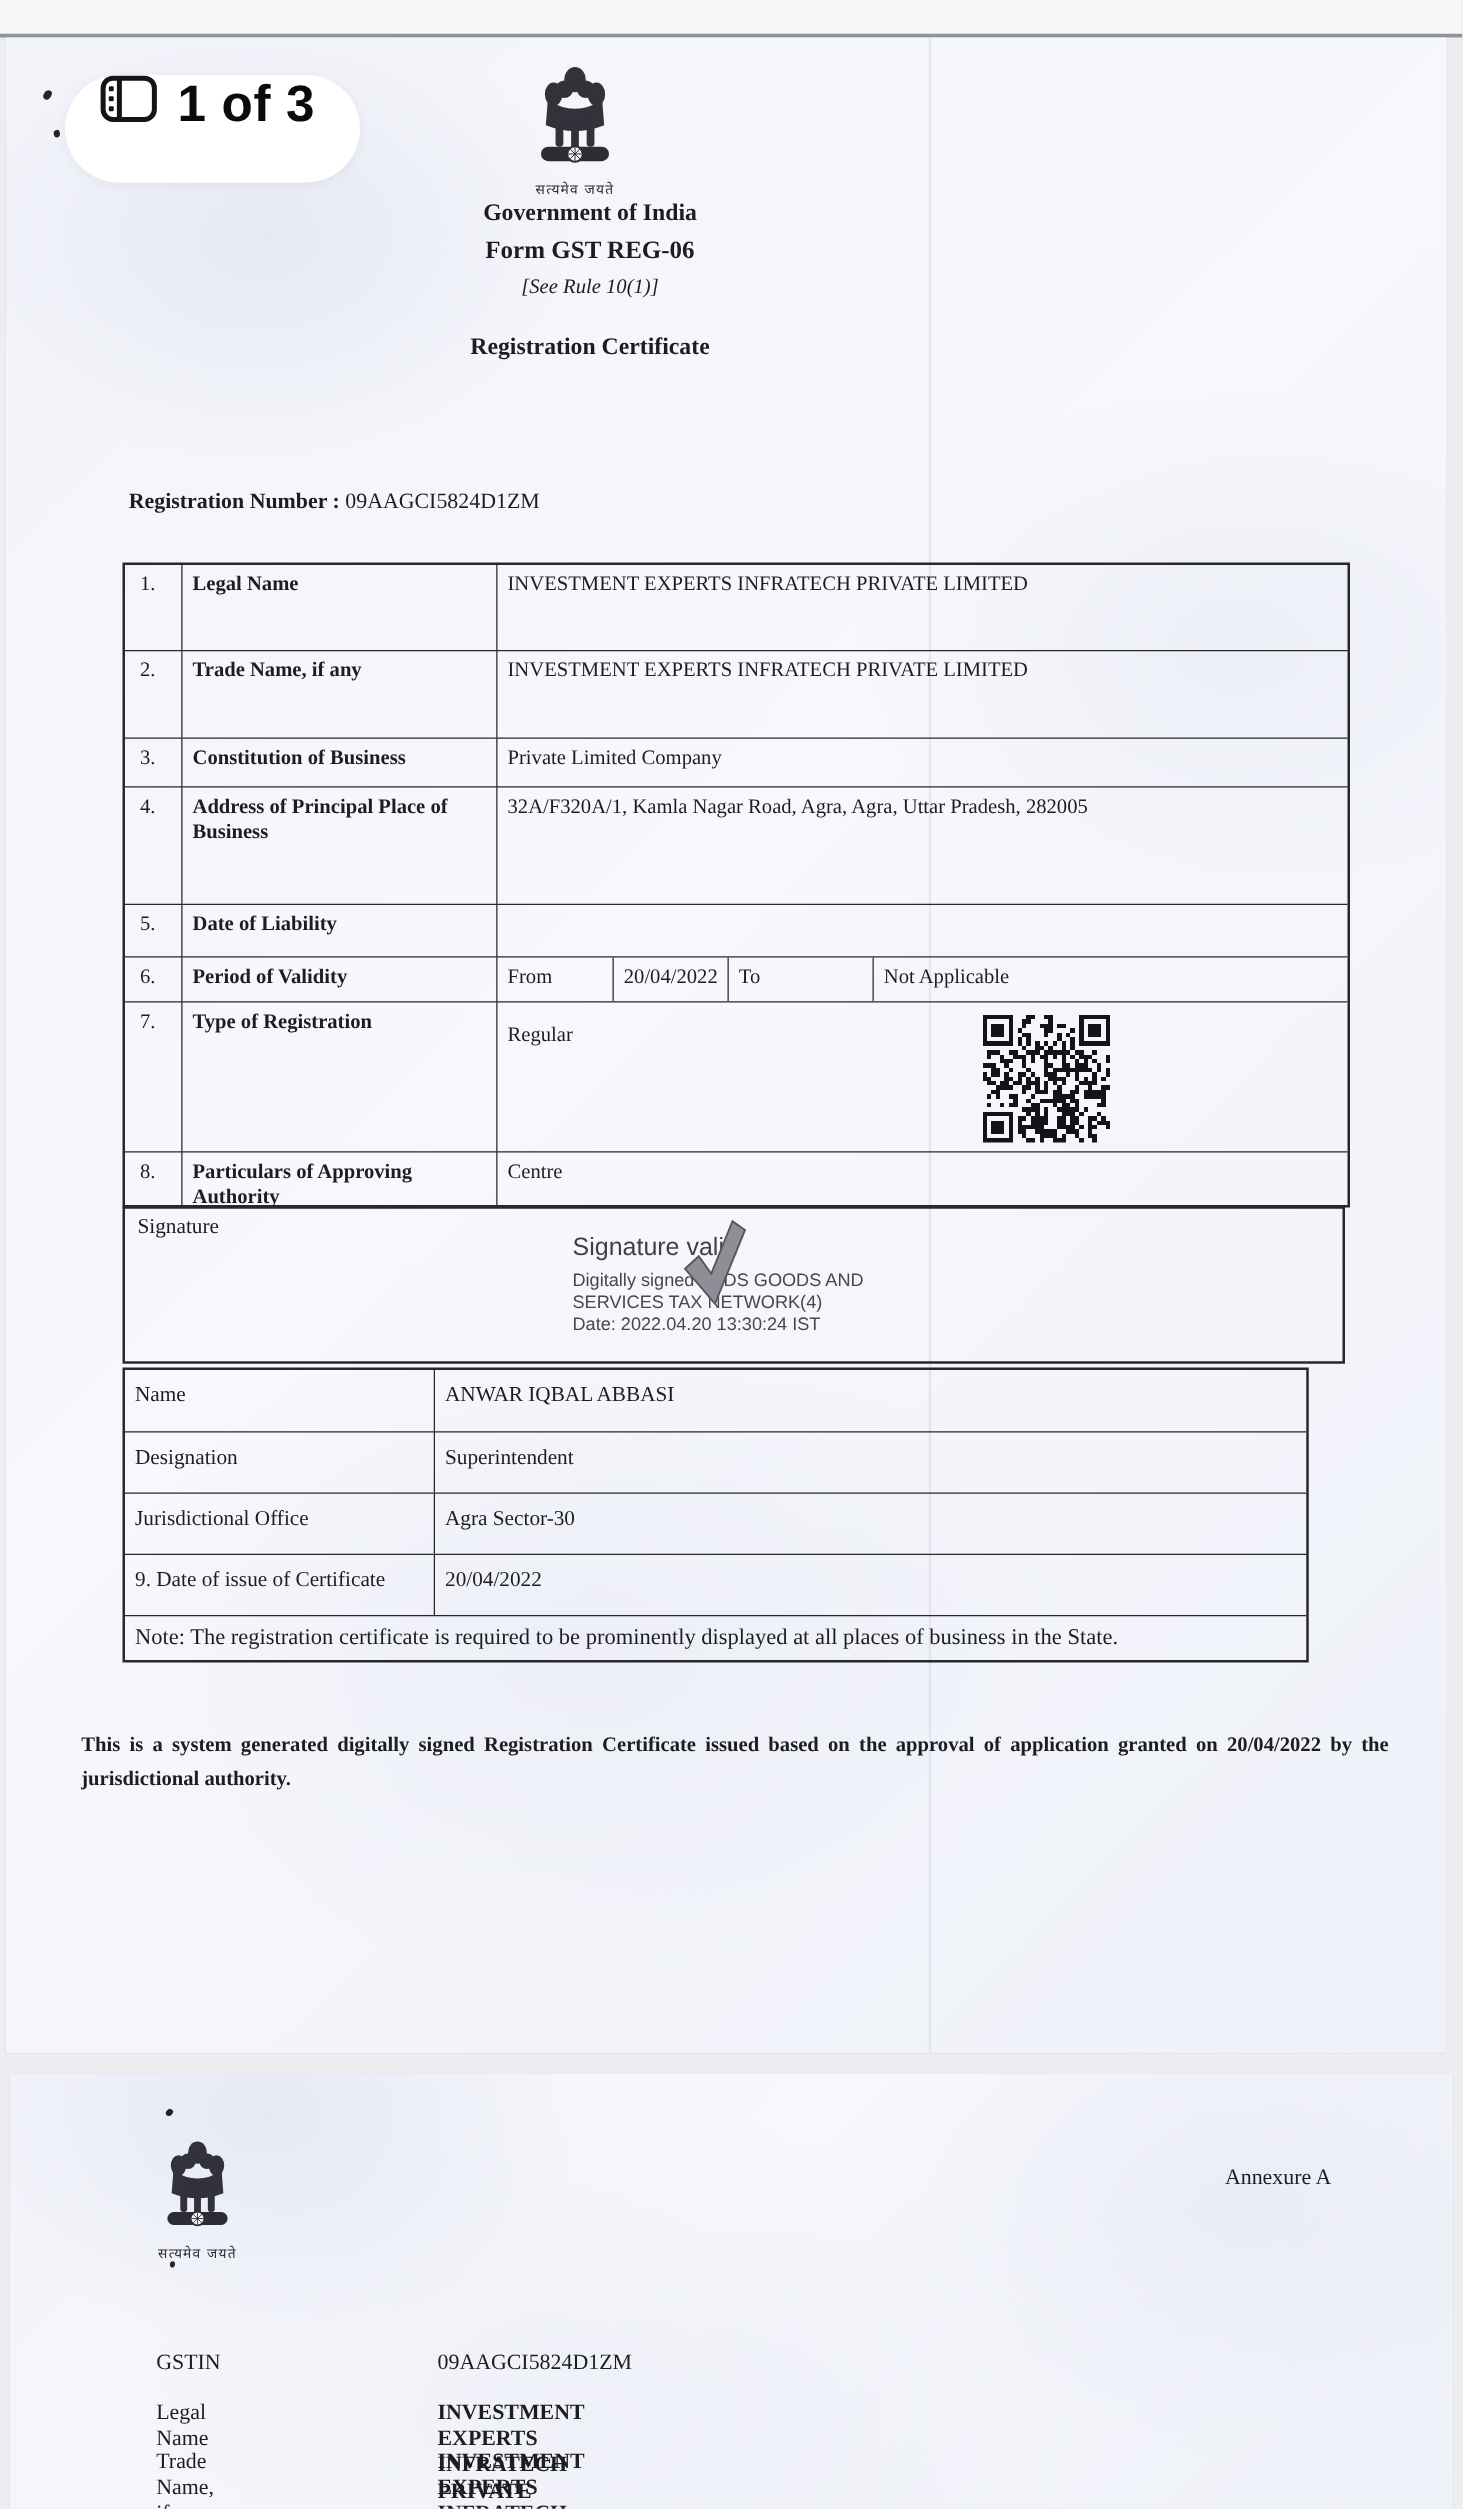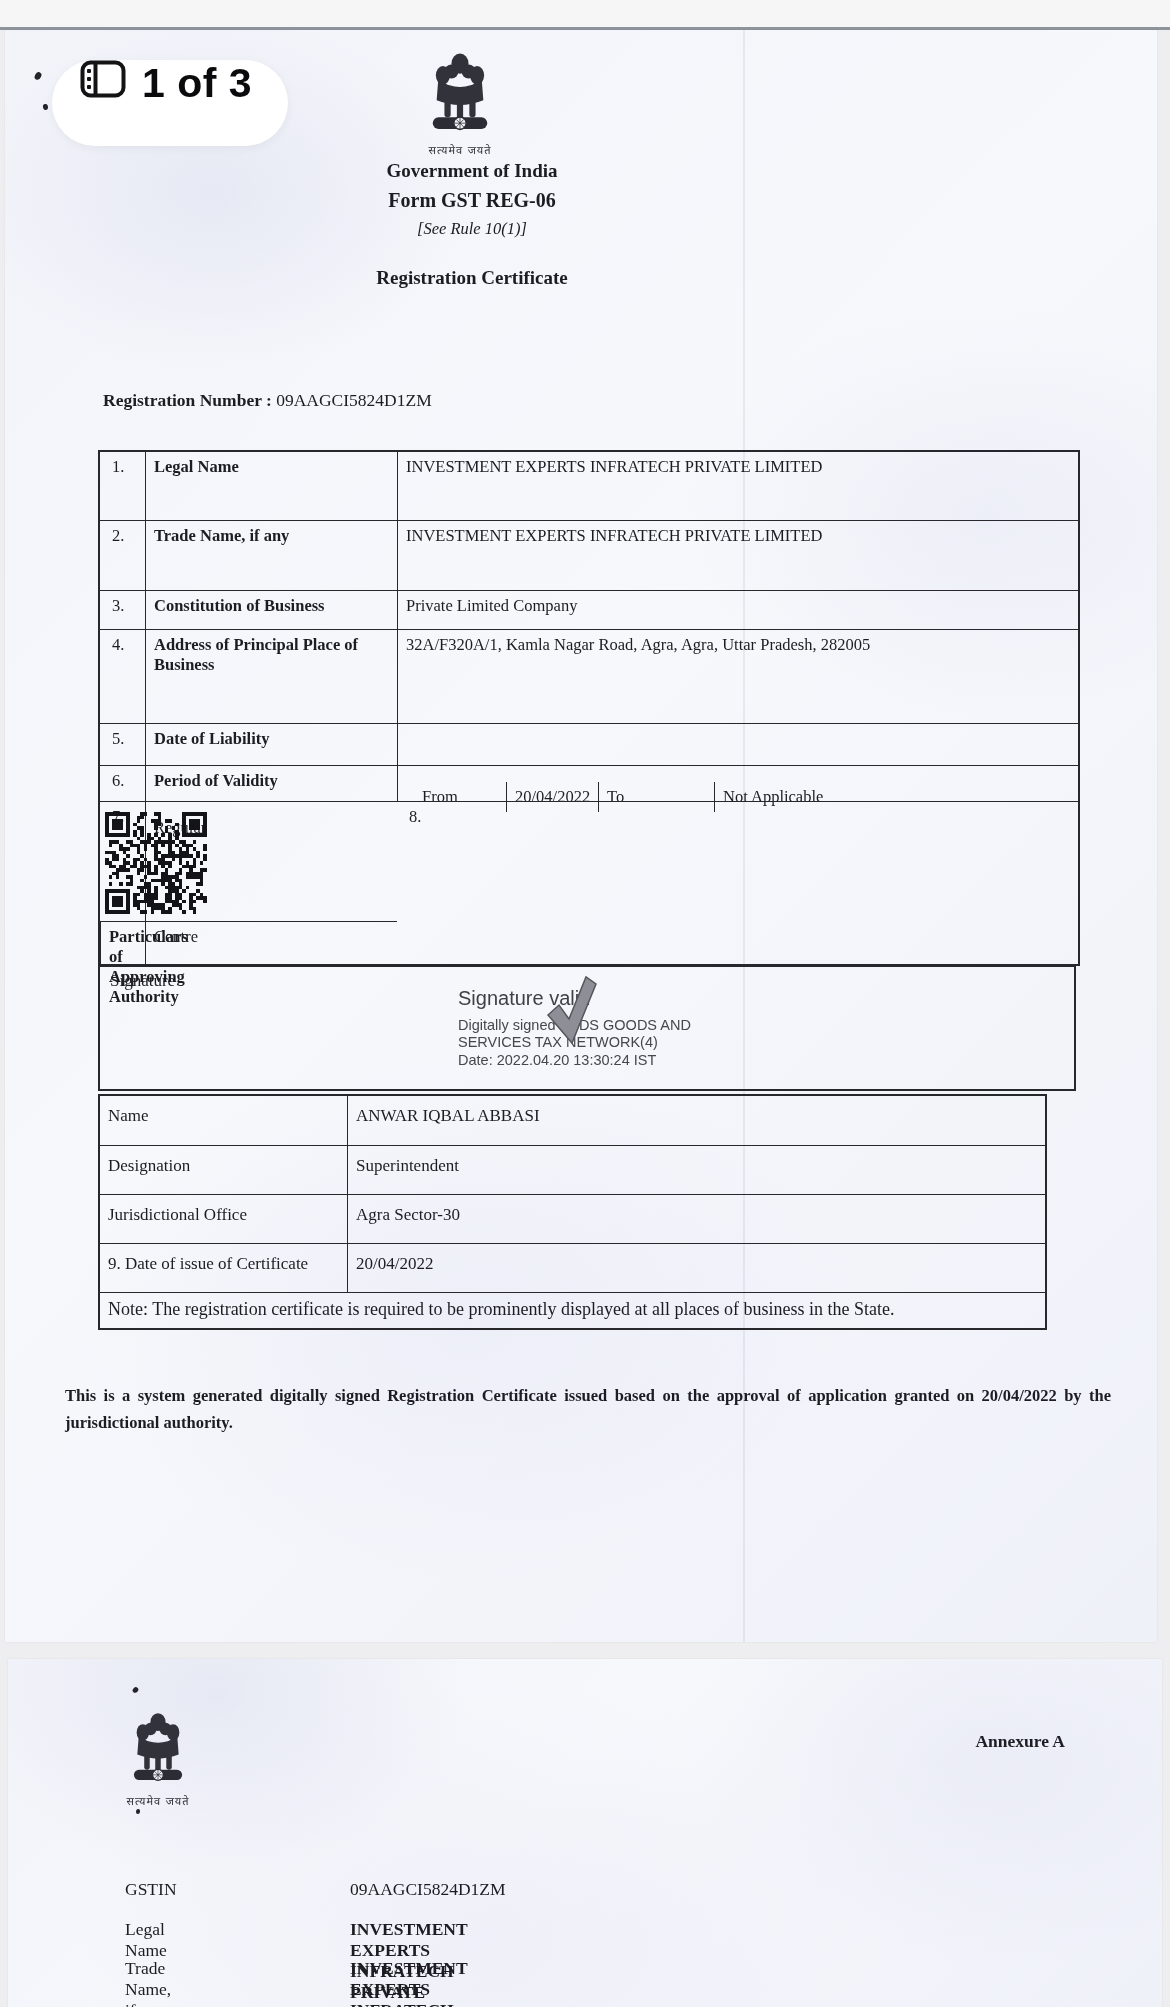--- a/index.html
+++ b/index.html
@@ -59,21 +59,21 @@
     grid-template-columns:45px 252px 681px;
     grid-template-rows:68px 70px 39px 94px 42px 36px 120px 43px;
     border:2px solid #27272c;
     font-size:16.5px;
   }
   .c{padding:5px 8px;box-sizing:border-box;position:relative;}
   .sno{padding-left:12px;}
   .lblb{font-weight:700;}
   .bl{border-left:1.6px solid #27272c;}
   .bt{border-top:1.6px solid #27272c;}
-  .p0{padding:16px;}
+  .p0{padding:0;}
   .sub{display:grid;grid-template-columns:92px 92px 116px 1fr;height:100%;}
   .sub .sc{padding:5px 8px;box-sizing:border-box;}
   .sub .sc + .sc{border-left:1.6px solid #27272c;}
   .regcell{padding-top:16px;}
   .qrbox{position:absolute;right:190px;top:10px;width:102px;height:102px;}
 
   
   .sigbox{
     position:absolute;left:93px;top:935px;width:978px;height:126px;
     border:2px solid #27272c;box-sizing:border-box;
@@ -95,21 +95,21 @@
   }
   .nc{padding:10px 8px 4px 8px;box-sizing:border-box;}
   .notecell{grid-column:1 / -1;border-top:1.6px solid #27272c;padding:6px 8px;font-size:18px;}
 
   .footerp{
     position:absolute;left:60px;top:1352px;width:1046px;
     font-size:16.5px;font-weight:700;line-height:1.65;text-align:justify;
   }
 
   
-  .annexure{position:absolute;left:857px;top:72px;width:200px;text-align:right;font-size:17.5px;font-weight:700;}
+  .annexure{position:absolute;left:857px;top:72px;width:200px;text-align:right;font-size:17.5px;font-weight:400;}
   .p2row{position:absolute;font-size:17.5px;}
   .p2lbl{position:absolute;left:117px;}
   .p2val{position:absolute;left:342px;}
   .bold{font-weight:700;}
 </style>
 </head>
 <body>
 
 <div class="topstrip"></div>
 <div class="topline"></div>
@@ -181,20 +181,21 @@
     <div class="c bl bt p0">
       <div class="sub">
         <div class="sc">From</div>
         <div class="sc">20/04/2022</div>
         <div class="sc">To</div>
         <div class="sc">Not Applicable</div>
       </div>
     </div>
 
     <div class="c sno bt">7.</div>
+    <div class="c lblb bl bt">Type of Registration</div>
     <div class="c bl bt regcell">
       <span>Regular</span>
       <div class="qrbox">
         <svg id="qrsvg" width="102" height="102" viewBox="0 0 29 29" shape-rendering="crispEdges">
             <rect x="0" y="0" width="1" height="1" fill="#141418"></rect>
             <rect x="1" y="0" width="1" height="1" fill="#141418"></rect>
             <rect x="2" y="0" width="1" height="1" fill="#141418"></rect>
             <rect x="3" y="0" width="1" height="1" fill="#141418"></rect>
             <rect x="4" y="0" width="1" height="1" fill="#141418"></rect>
             <rect x="5" y="0" width="1" height="1" fill="#141418"></rect>

